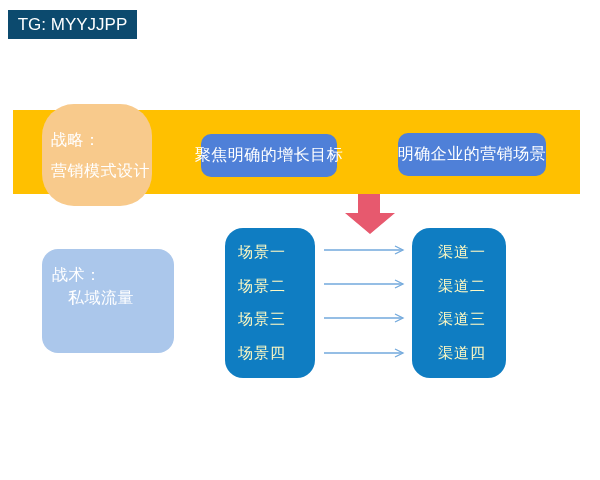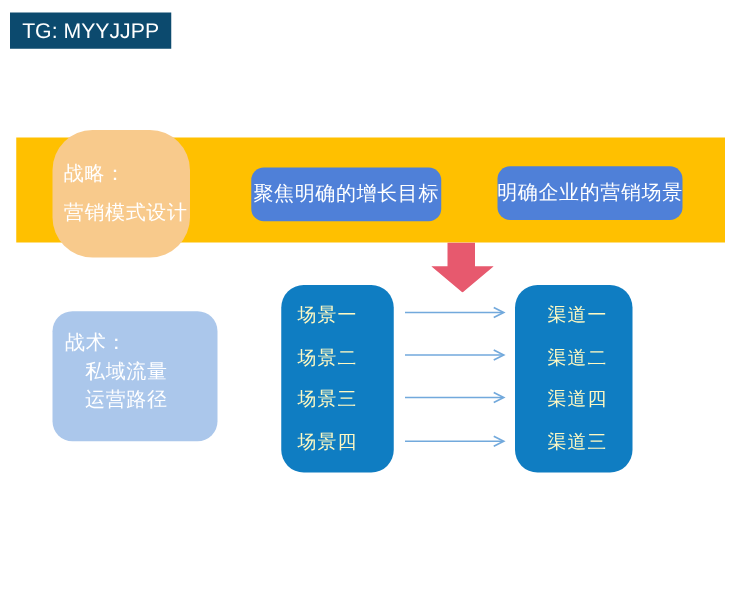--- a/index.html
+++ b/index.html
@@ -46,21 +46,21 @@
     position: absolute;
     height: 43px;
     background: #4F80D8;
     border-radius: 10px;
     color: #ffffff;
     font-size: 16px;
     display: flex; align-items: center; justify-content: center;
     letter-spacing: 0.5px;
     white-space: nowrap;
   }
-  .btn.b1 { left: 201px; top: 134px; width: 152px; }
+  .btn.b1 { left: 201px; top: 134px; width: 136px; }
   .btn.b2 { left: 398px; top: 133px; width: 148px; }
 
   .down-arrow { position: absolute; left: 345px; top: 194px; }
 
   .tactics-box {
     position: absolute;
     left: 42px; top: 249px; width: 132px; height: 104px;
     background: #ABC7EB;
     border-radius: 16px;
     color: #ffffff;
@@ -105,21 +105,20 @@
   <div class="btn b1">聚焦明确的增长目标</div>
   <div class="btn b2">明确企业的营销场景</div>
 
   <svg class="down-arrow" width="50" height="40" viewBox="0 0 50 40">
     <polygon points="13,0 35,0 35,19 50,19 25,40 0,19 13,19" fill="#E7596E"></polygon>
   </svg>
 
   <div class="tactics-box">
     <div>战术：</div>
     <div class="indent">私域流量</div>
-    <div class="indent">运营路径</div>
   </div>
 
   <div class="panel scenarios">
     <div class="row">场景一</div>
     <div class="row">场景二</div>
     <div class="row">场景三</div>
     <div class="row">场景四</div>
   </div>
 
   <svg class="connectors" width="96" height="125" viewBox="0 0 96 125">
@@ -137,18 +136,18 @@
     </g>
     <g>
       <line x1="6" y1="113" x2="84" y2="113" stroke-width="1.3" stroke="#72A9DC"></line>
       <polyline points="77,109 85,113 77,117" fill="none" stroke-width="1.3" stroke="#72A9DC"></polyline>
     </g>
   </svg>
 
   <div class="panel channels">
     <div class="row">渠道一</div>
     <div class="row">渠道二</div>
+    <div class="row">渠道三</div>
     <div class="row">渠道四</div>
-    <div class="row">渠道三</div>
   </div>
 
 
 </div>
 
 </body></html>

